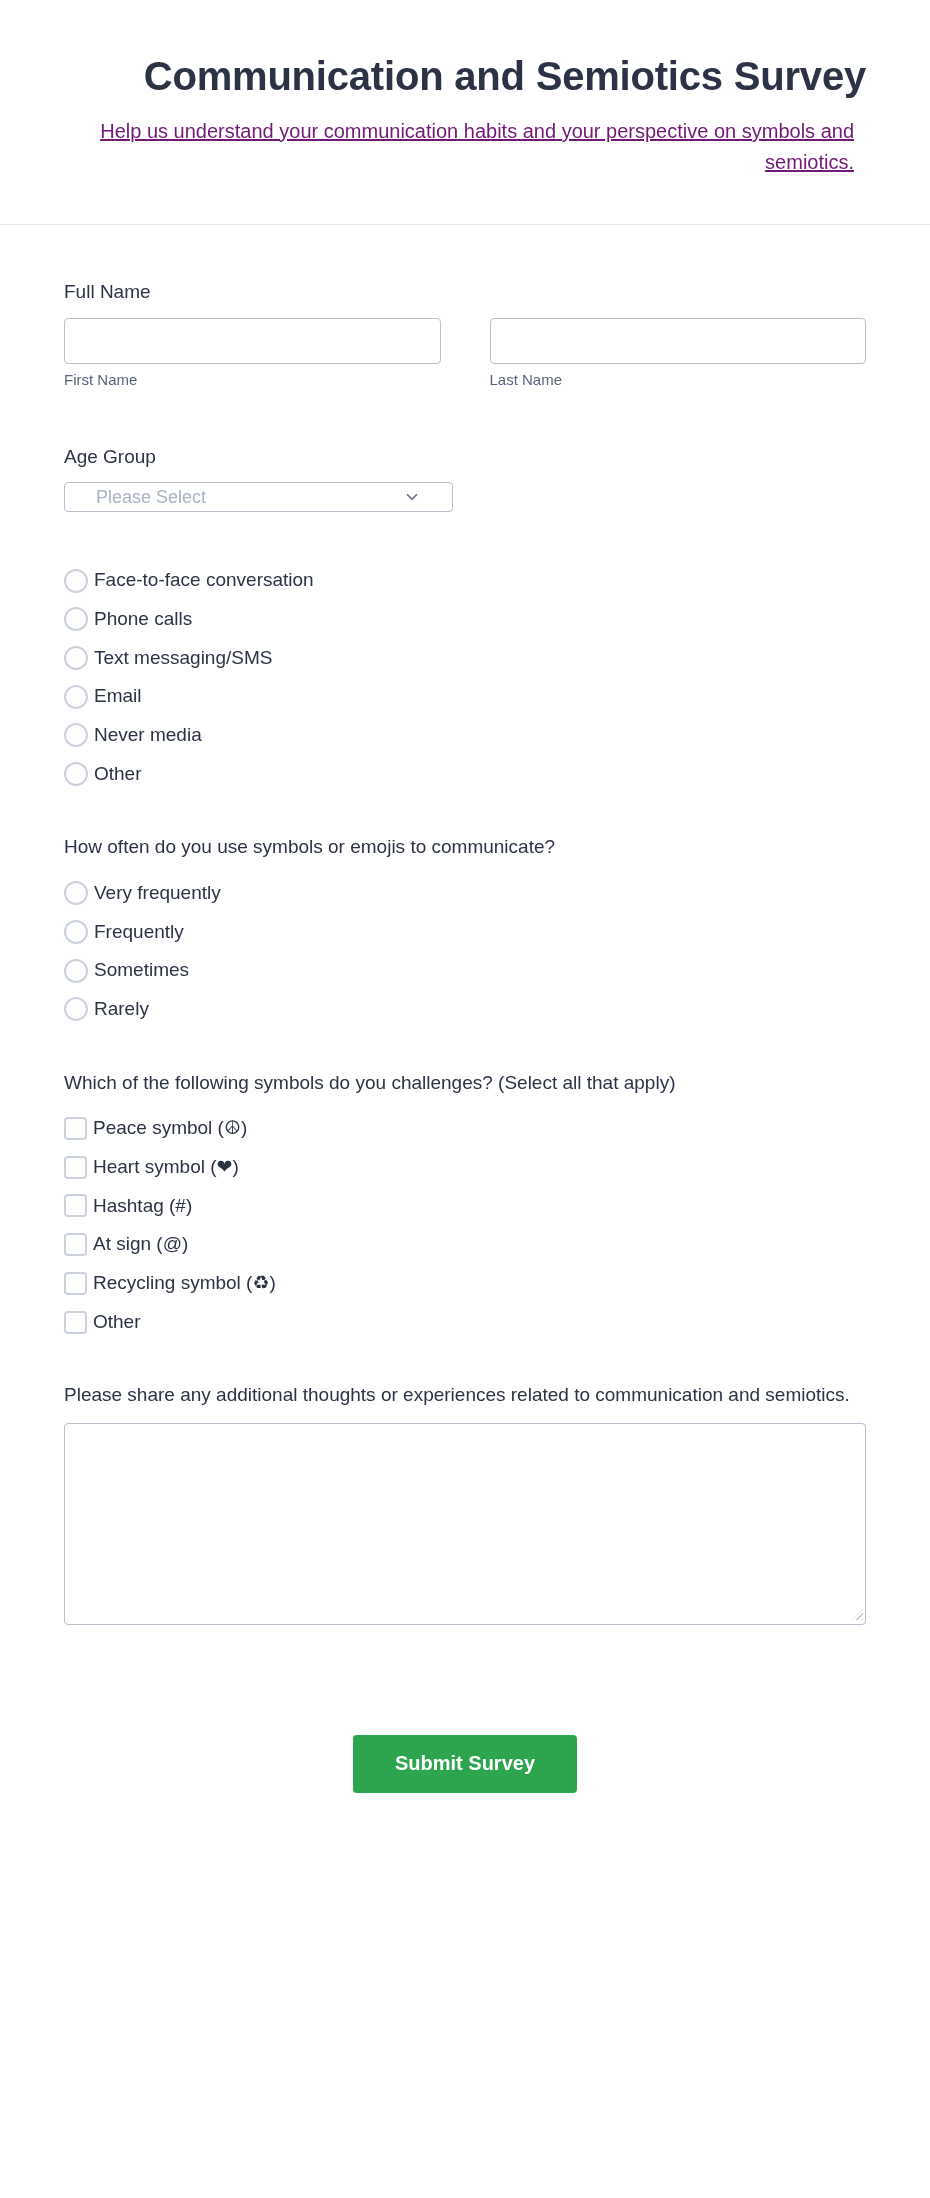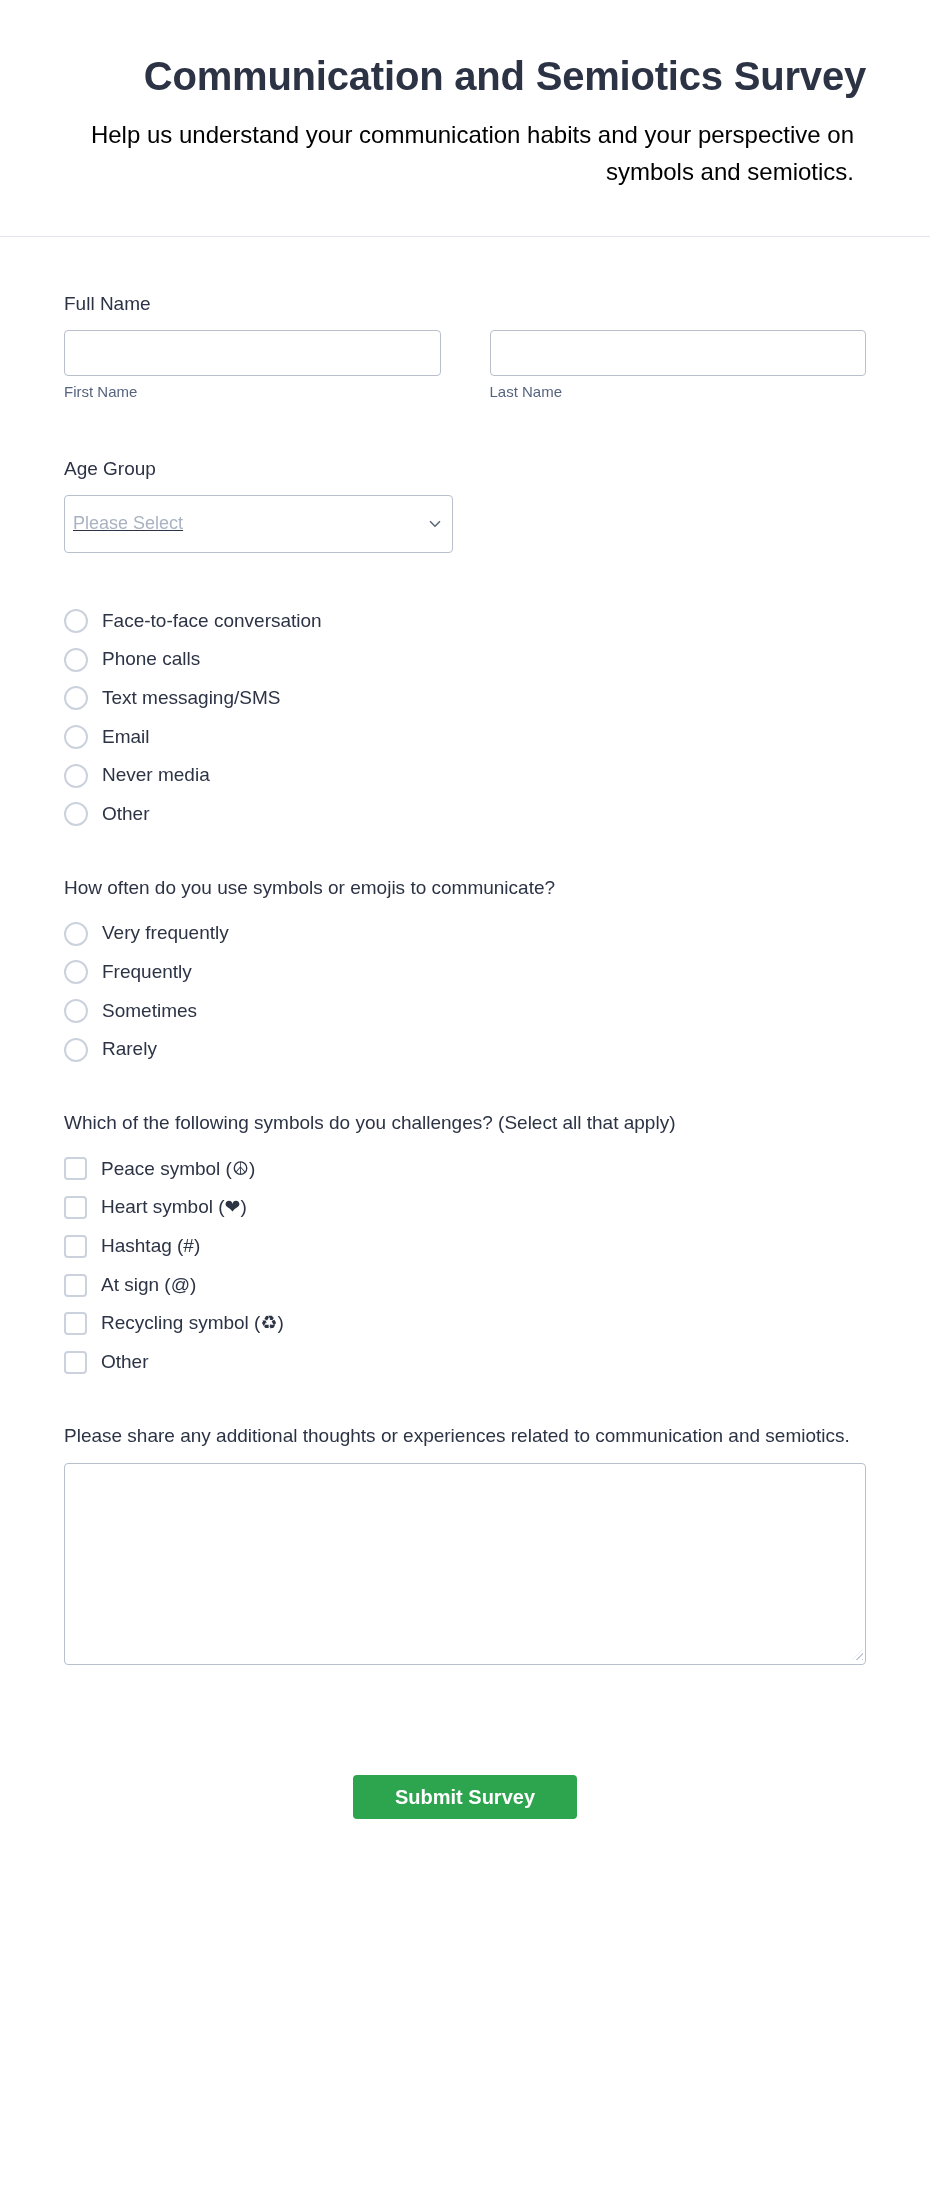--- a/index.html
+++ b/index.html
@@ -19,21 +19,21 @@
   }
   .page{width:930px;background:#fff;}
 
   
   .form-header{padding:52px 64px 46px 64px;text-align:right;}
   .form-title{
     font-size:40px;font-weight:700;color:var(--label-color);
     margin:0 0 16px 0;letter-spacing:-0.2px;line-height:1.2;
   }
   .form-subtitle{
-    font-size:24px;color:#000000;line-height:1.55;margin:0;max-width:790px;
+    font-size:20px;color:#701a75;line-height:1.55;margin:0;max-width:790px;text-decoration:underline;
   }
   .divider{height:1px;background:var(--divider-color);width:100%;}
 
   
   .form-body{padding:54px 64px 0 64px;}
   .field{margin-bottom:56px;}
   .q-block{margin-bottom:48px;}
   .field-label{
     font-size:19px;font-weight:500;color:var(--label-color);
     line-height:1.4;margin-bottom:12px;
@@ -44,31 +44,31 @@
   .name-row{display:flex;gap:49px;}
   .name-col{flex:1;}
   input[type="text"]{
     width:100%;height:46px;border:1px solid var(--input-border);
     border-radius:4px;font-size:18px;padding:0 12px;color:var(--label-color);
     font-family:inherit;outline:none;background:#fff;
   }
 
   
   .select-box{
-    width:389px;height:58px;border:1px solid var(--input-border);
+    width:389px;height:30px;border:1px solid var(--input-border);
     border-radius:4px;display:flex;align-items:center;justify-content:space-between;
-    padding:0 8px;cursor:pointer;background:#fff;text-decoration:underline;
+    padding:0 31px;cursor:pointer;background:#fff;
   }
   .select-placeholder{font-size:18px;color:var(--placeholder-color);}
   .chevron{display:flex;align-items:center;}
 
   
   .options{margin-top:20px;}
   .option-row{
-    display:flex;align-items:center;gap:14px;margin-bottom:14px;cursor:pointer;
+    display:flex;align-items:center;gap:6px;margin-bottom:14px;cursor:pointer;
   }
   .option-row:last-child{margin-bottom:0;}
   .radio{
     width:24px;height:24px;border:2px solid #ccd2dd;border-radius:50%;
     flex:0 0 auto;background:#fff;
   }
   .checkbox{
     width:23px;height:23px;border:2px solid #ccd2dd;border-radius:4px;
     flex:0 0 auto;background:#fff;
   }
@@ -86,21 +86,21 @@
     background:repeating-linear-gradient(135deg,transparent 0 2.5px,#c3cad6 2.5px 4px);
     clip-path:polygon(100% 0,100% 100%,0 100%);
     pointer-events:none;
   }
 
   
   .submit-row{padding:62px 0 48px 0;display:flex;justify-content:center;}
   .submit-btn{
     background:var(--submit-color);color:#fff;border:none;border-radius:4px;
     font-size:20px;font-weight:600;font-family:inherit;
-    min-width:224px;height:44px;padding:0 38px;cursor:pointer;
+    min-width:224px;height:58px;padding:0 38px;cursor:pointer;
   }
 </style>
 </head>
 <body>
 
 <div class="page">
 
   <div class="form-header">
     <h1 class="form-title">Communication and Semiotics Survey</h1>
     <p class="form-subtitle">Help us understand your communication habits and your perspective on symbols and semiotics.</p>

